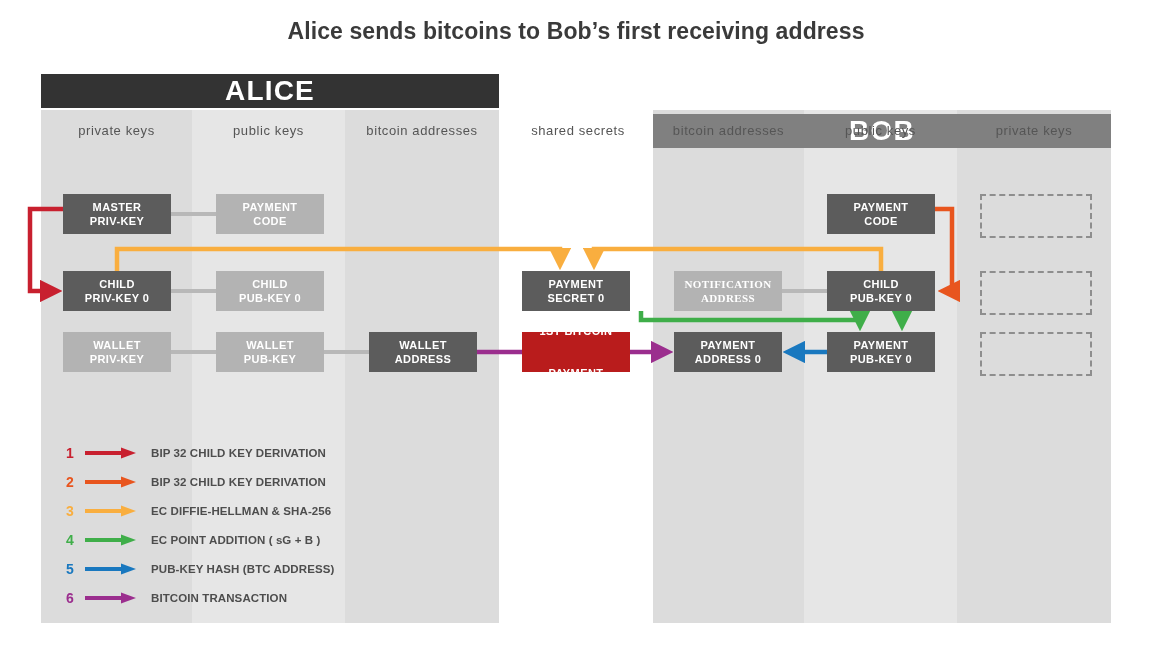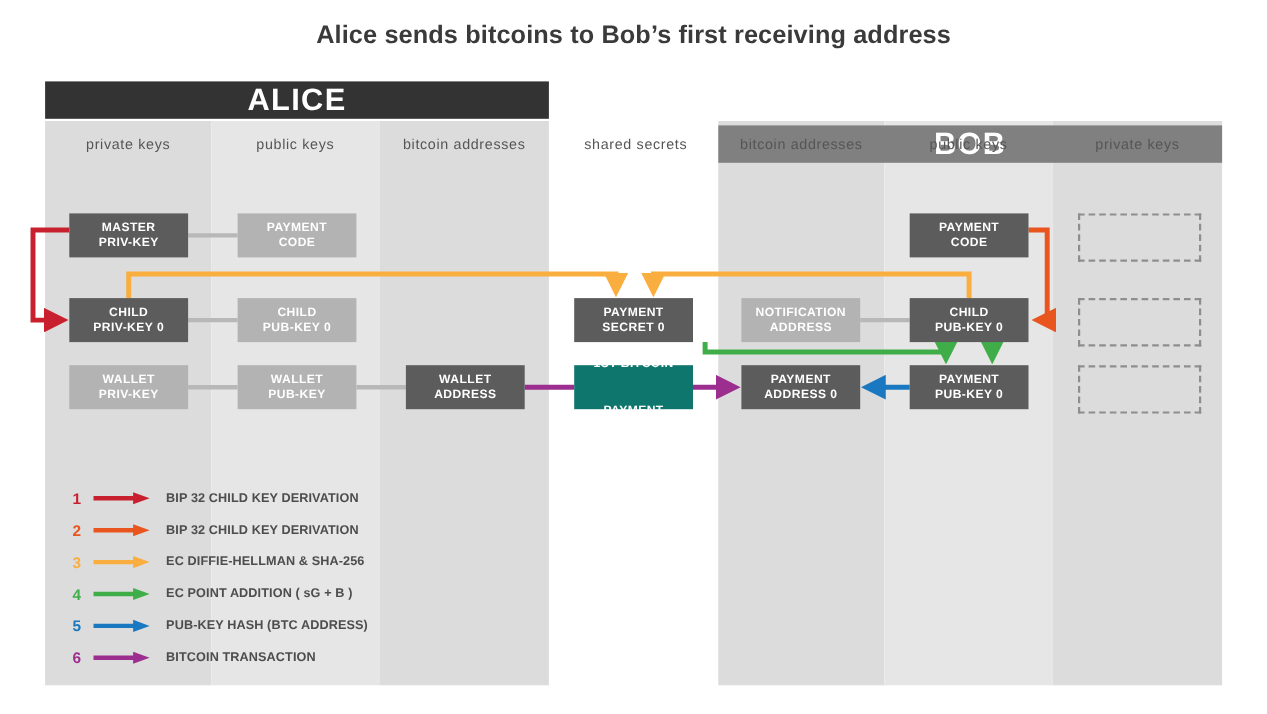--- a/index.html
+++ b/index.html
@@ -39,21 +39,21 @@
 
   
   .node{
     position:absolute;display:flex;flex-direction:column;
     align-items:center;justify-content:center;
     color:#ffffff;font-size:11px;font-weight:bold;
     letter-spacing:.4px;line-height:1.28;text-align:center;z-index:6;
   }
   .node span{display:block;white-space:nowrap;}
   .node.dark{background:#5c5c5c;}
-  .node.darker{background:#0f766e;gap:28px;}
+  .node.darker{background:#b91c1c;gap:28px;}
   .node.light{background:#b3b3b3;}
   .node.ghost{background:transparent;border:2px dashed #8e8e8e;}
 
   
   .legend{position:absolute;left:66px;top:438px;z-index:8;}
   .legend-row{display:flex;align-items:center;height:29px;}
   .legend-num{
     width:17px;font-size:14px;font-weight:bold;text-align:left;
   }
   .legend-arrow{width:56px;height:14px;display:block;}
@@ -173,21 +173,21 @@
         <span>ADDRESS</span>
       </div>
       <div class="node dark" style="left: 522px; top: 271px; width: 108px; height: 40px;">
         <span>PAYMENT</span>
         <span>SECRET 0</span>
       </div>
       <div class="node darker" style="left: 522px; top: 332px; width: 108px; height: 40px;">
         <span>1ST BITCOIN</span>
         <span>PAYMENT</span>
       </div>
-      <div class="node light" style="left: 674px; top: 271px; width: 108px; height: 40px;">
+      <div class="node light" style="left: 674px; top: 271px; width: 108px; height: 40px; font-family: Liberation Serif, serif;">
         <span>NOTIFICATION</span>
         <span>ADDRESS</span>
       </div>
       <div class="node dark" style="left: 674px; top: 332px; width: 108px; height: 40px;">
         <span>PAYMENT</span>
         <span>ADDRESS 0</span>
       </div>
       <div class="node dark" style="left: 827px; top: 194px; width: 108px; height: 40px;">
         <span>PAYMENT</span>
         <span>CODE</span>

